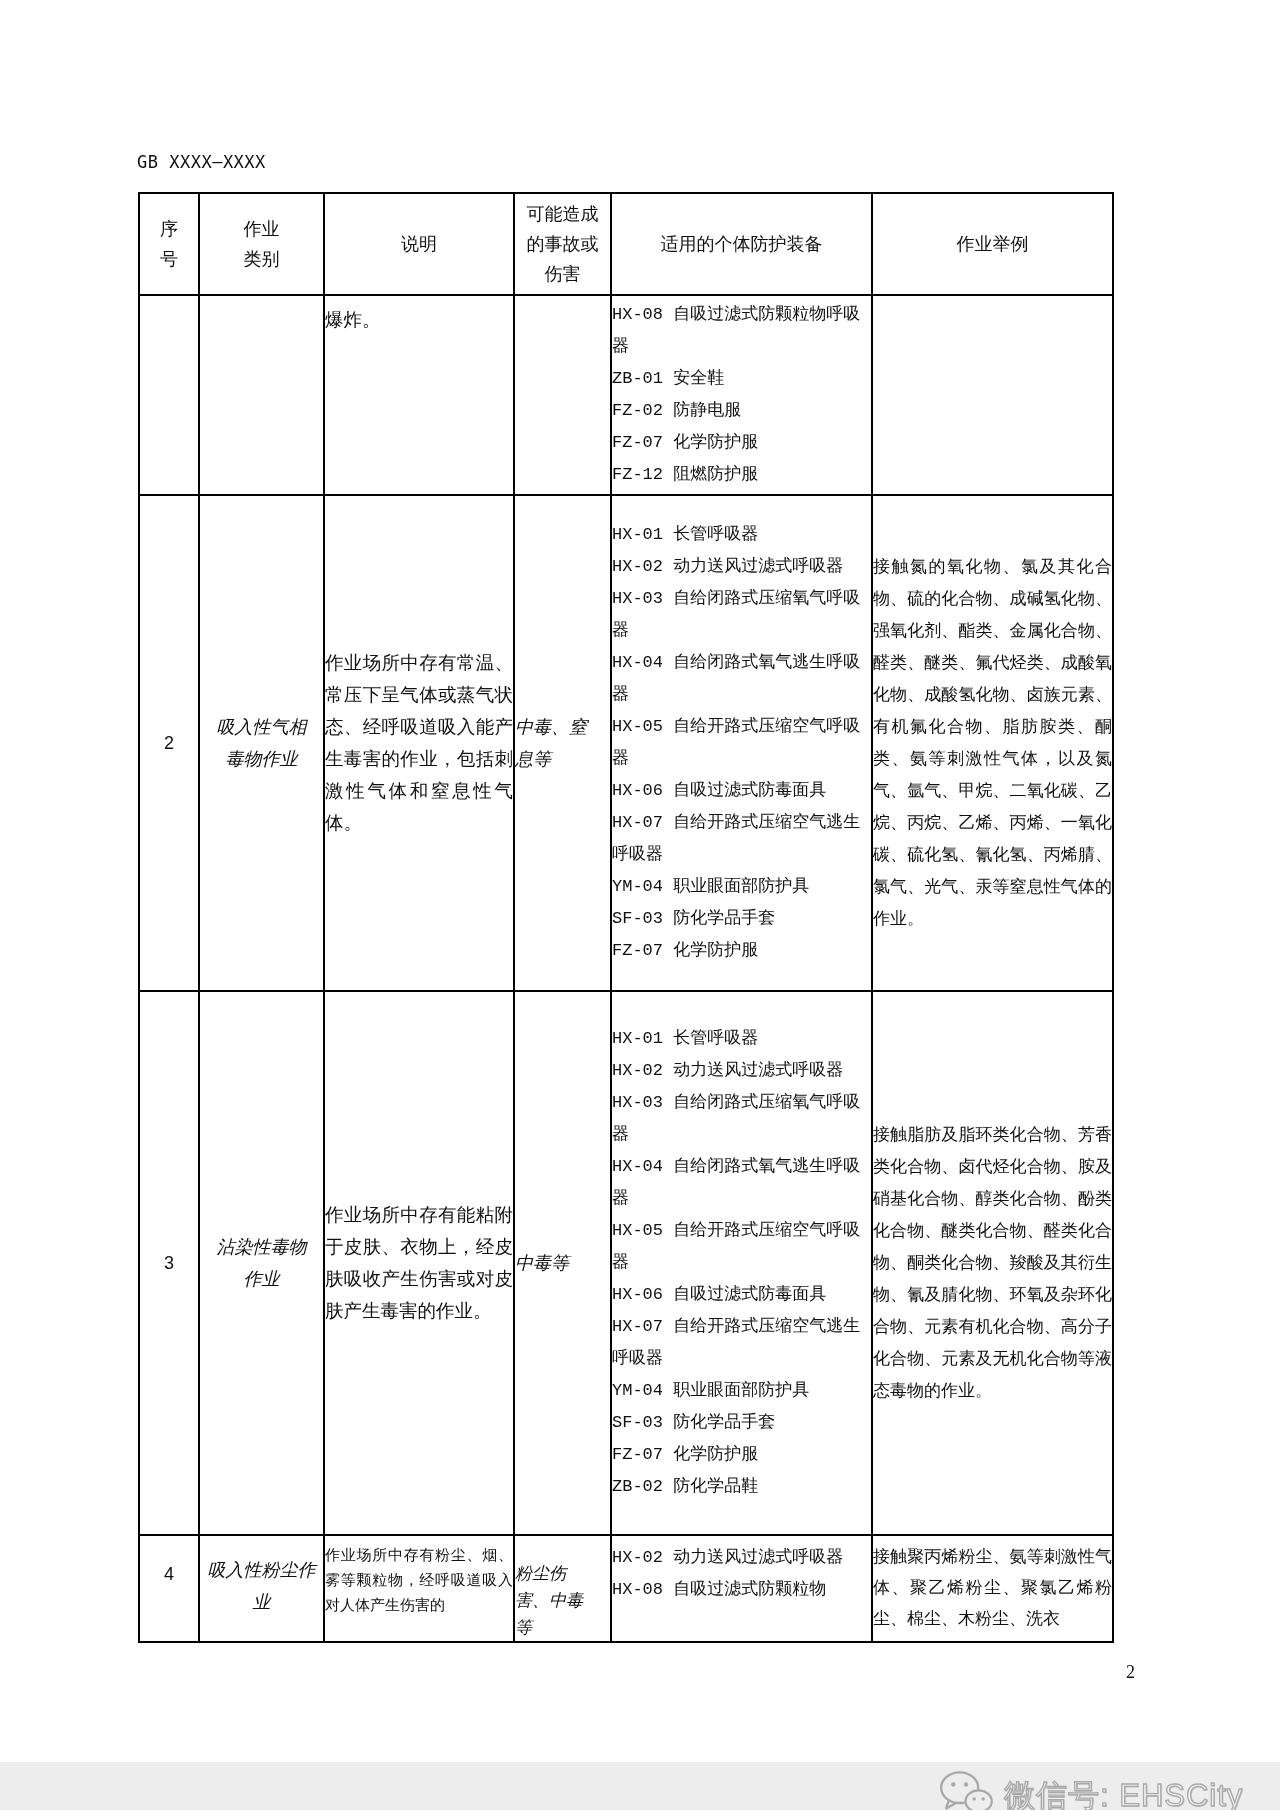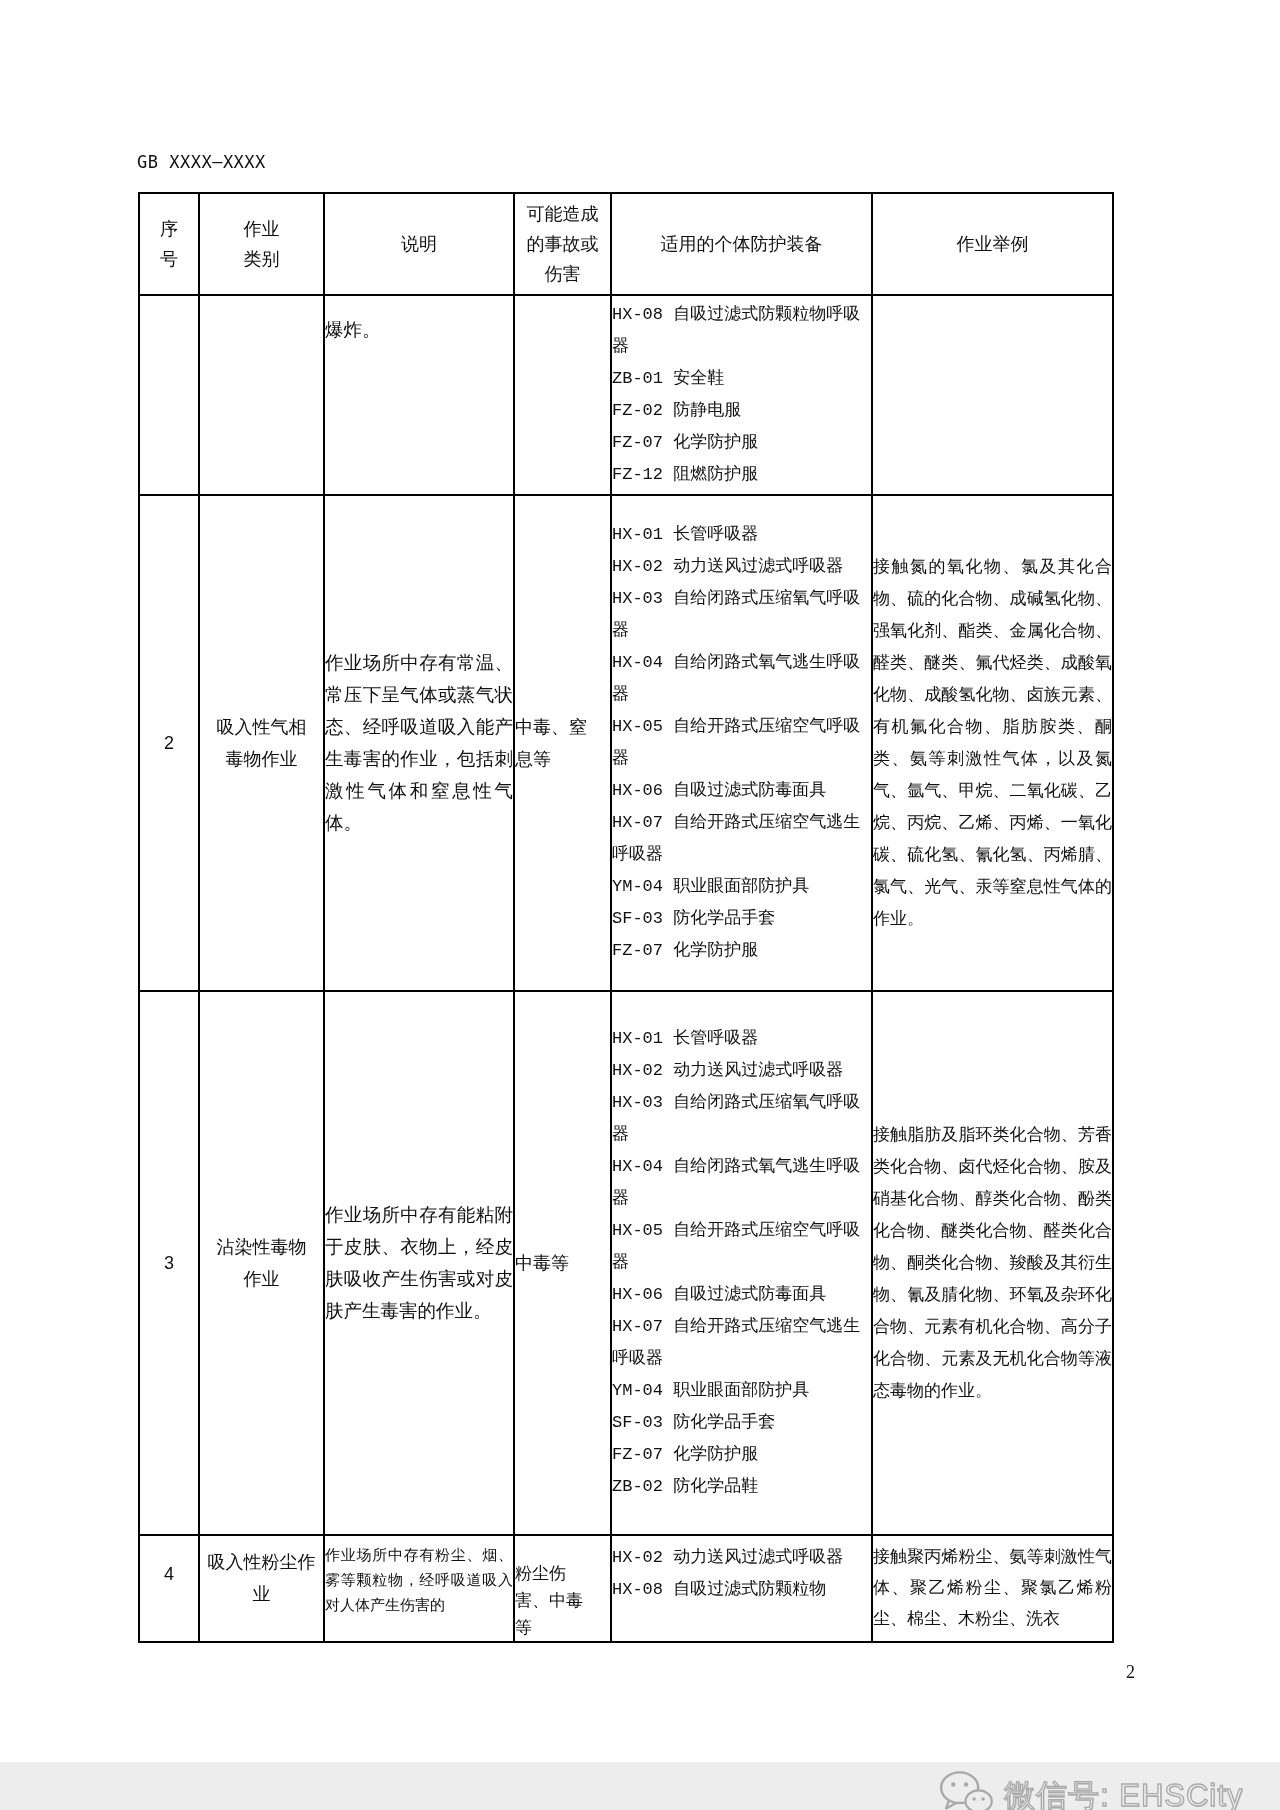--- a/index.html
+++ b/index.html
@@ -31,35 +31,35 @@
   .h-cat  { width:2.3em; }
   .h-haz  { width:4.4em; }
 
   tr.row-0 { height:200px; }
   tr.row-1 { height:496px; }
   tr.row-2 { height:544px; }
   tr.row-3 { height:103px; }
 
   .c-no  { text-align:center; font-family:"Liberation Sans", sans-serif; font-size:18px; }
   .c-cat { text-align:center; font-size:18px; line-height:32px; }
-  .c-cat .inner, .c-haz .inner { white-space:pre-line; }
+  .c-cat .inner, .c-haz .inner { white-space:pre-line;font-style:italic; }
   .c-desc { font-size:18.5px; line-height:32px; text-align:justify; padding:0 12px; }
   .c-haz { text-align:left; font-size:18px; line-height:32px; }
   .c-equip {
     vertical-align:top; font-family:Liberation Mono, monospace;
     font-size:17px; line-height:32px; padding:9px 13px 0 12px; text-align:left;
   }
   .equip-item { display:block; }
   .c-ex { font-size:17px; line-height:32px; text-align:justify; padding:0 10px; }
 
-  tr.row-0 .c-desc { vertical-align:top; padding-top:18px; }
+  tr.row-0 .c-desc { vertical-align:top; padding-top:8px; }
   tr.row-3 td { vertical-align:top; }
   tr.row-3 .inner { max-height:96px; overflow:hidden; }
   tr.row-3 .c-no .inner { padding-top:28px; }
-  tr.row-3 .c-cat .inner { padding-top:10px; white-space:normal; }
+  tr.row-3 .c-cat .inner { padding-top:18px; white-space:normal; }
   tr.row-3 .c-desc { font-size:15px; line-height:25px; padding-top:7px; }
   tr.row-3 .c-haz { font-size:17px; line-height:27px; padding-top:24px; }
   tr.row-3 .c-ex { line-height:31px; padding-top:5px; }
   tr.row-3 .c-equip { padding-top:6px; }
 
   .page-number {
     position:absolute; left:1126px; top:1662px;
     font-size:18px; color:#111;
   }
   .watermark-bar {

